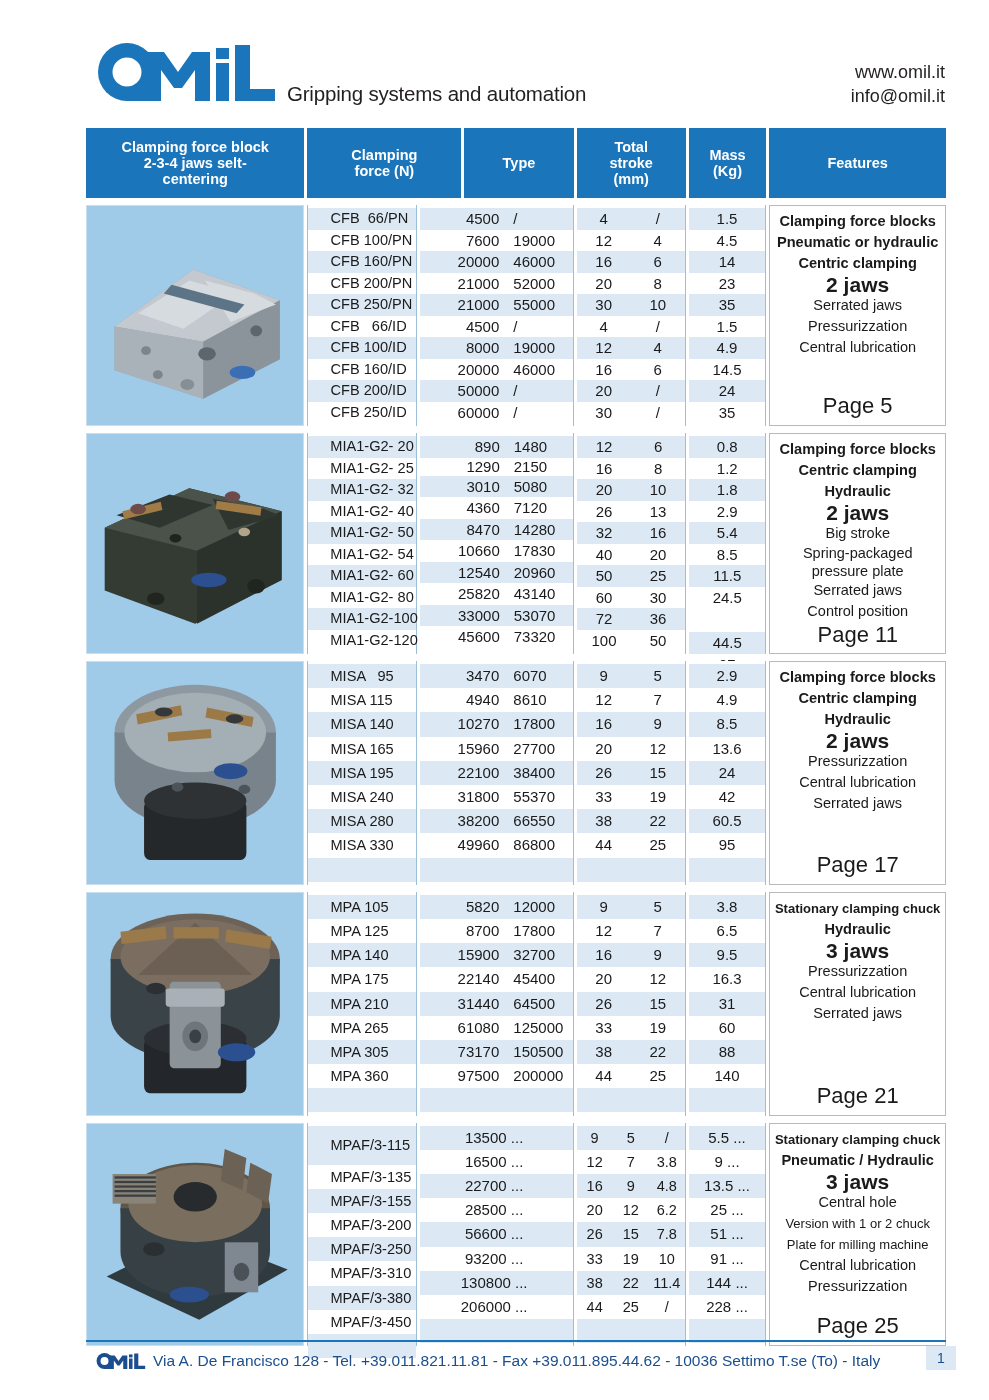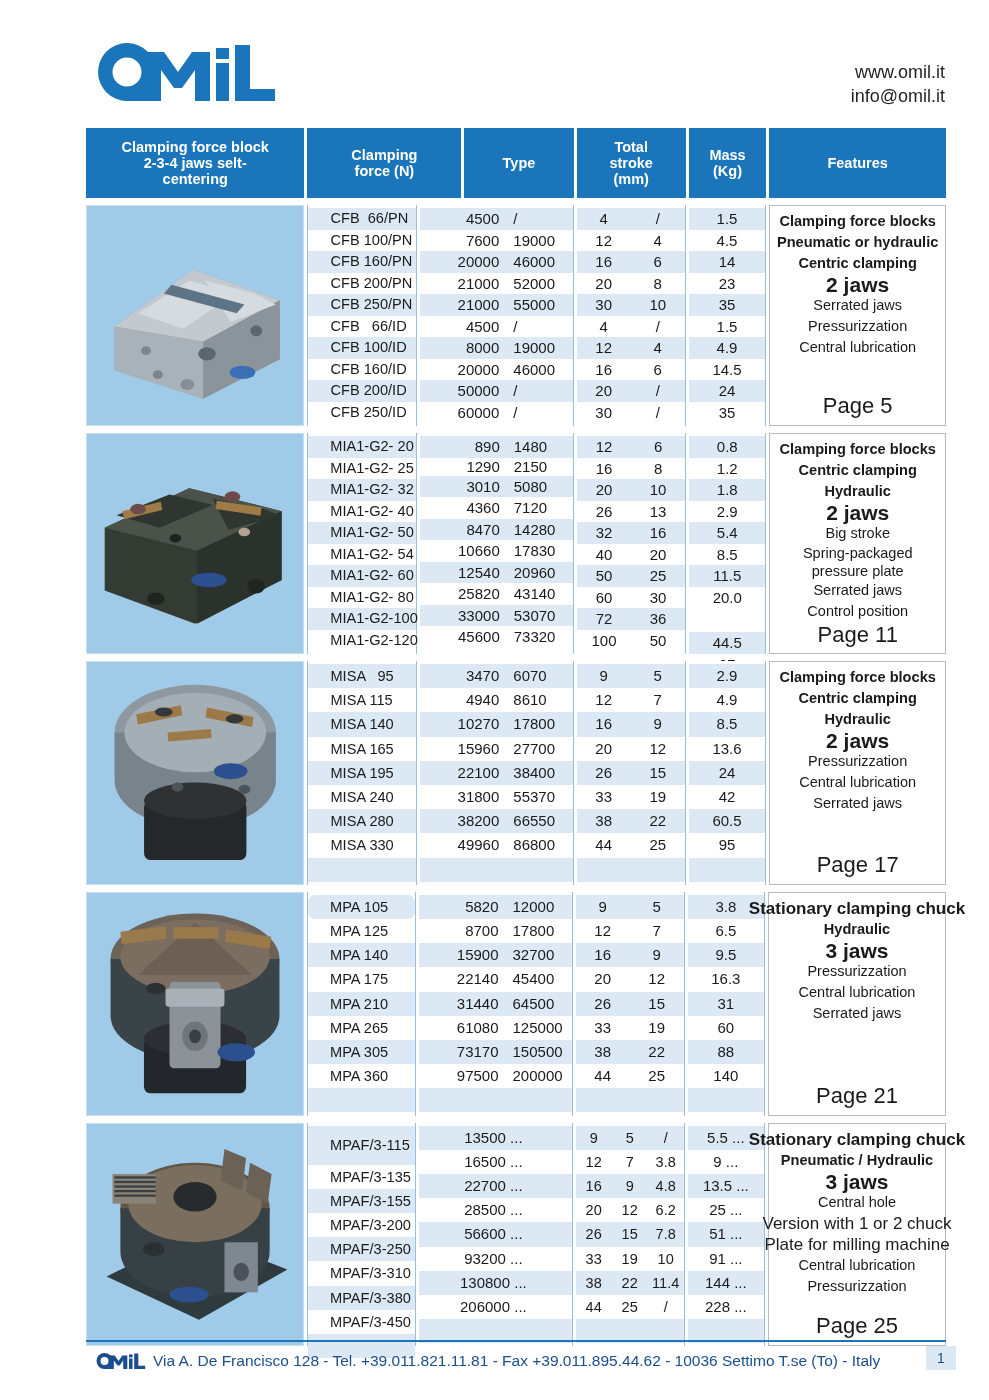--- a/index.html
+++ b/index.html
@@ -112,21 +112,21 @@
   .r-stroke.three span{flex:1;text-align:center;font-size:14.5px;}
 
   .r-mass{width:100%;text-align:center;justify-content:center;}
 
   
   .feat-line{
     font-size:14.5px;line-height:21px;text-align:center;white-space:nowrap;
   }
   .feat-line.b{font-weight:bold;font-size:14.6px;}
   .feat-line.b2{font-weight:bold;font-size:21px;}
-  .feat-line.sm{font-size:17px;text-align:center;}
+  .feat-line.sm{font-size:13px;text-align:center;}
   .feat-line.tight{line-height:18px;}
   .feat-page{
     margin-top:auto;margin-bottom:6px;
     font-size:22px;text-align:center;white-space:nowrap;
   }
 
   
   .footer{
     position:absolute;left:0;top:1340px;width:989px;
   }
@@ -165,20 +165,21 @@
 
         <rect x="120" y="22" width="13" height="38" fill="#1b75bb"></rect>
         <rect x="120" y="7" width="13" height="11" fill="#1b75bb"></rect>
 
         <path d="M139 4 L154 4 L154 48 L179 48 L179 60 L139 60 Z" fill="#1b75bb"></path>
 
         <rect x="31" y="48" width="22" height="12" fill="#1b75bb"></rect>
       </svg>
     </div>
 
+    <div class="tagline">Gripping systems and automation</div>
 
     <div class="contact">
       <div>www.omil.it</div>
       <div>info@omil.it</div>
     </div>
   </div>
 
   <div class="table">
 
     <div class="thead">
@@ -611,21 +612,21 @@
             <div class="row alt" style="height: 21.5px; line-height: 21.5px;">
               <div class="r-mass">5.4</div>
             </div>
             <div class="row" style="height: 21.5px; line-height: 21.5px;">
               <div class="r-mass">8.5</div>
             </div>
             <div class="row alt" style="height: 21.5px; line-height: 21.5px;">
               <div class="r-mass">11.5</div>
             </div>
             <div class="row" style="height: 21.5px; line-height: 21.5px;">
-              <div class="r-mass">20.0</div>
+              <div class="r-mass">24.5</div>
             </div>
             <div class="row alt" style="height: 21.5px; line-height: 21.5px; margin-top: 24px;">
               <div class="r-mass">44.5</div>
             </div>
             <div class="row" style="height: 21.5px; line-height: 21.5px;">
               <div class="r-mass">97</div>
             </div>
           </div>
           <div class="cell c-feat" style="height: 221px;">
             <div class="feat-line b">Clamping force blocks</div>
@@ -859,21 +860,21 @@
         <rect x="84" y="78" width="52" height="76" rx="4" fill="#8b9298"></rect>
         <rect x="80" y="84" width="60" height="16" rx="3" fill="#a9b0b6"></rect>
         <circle cx="110" cy="126" r="13" fill="#6e767c"></circle>
         <circle cx="110" cy="126" r="6" fill="#3a4046"></circle>
         <ellipse cx="152" cy="140" rx="19" ry="8" fill="#2b4f8f"></ellipse>
         <ellipse cx="70" cy="84" rx="10" ry="5" fill="#2c3034"></ellipse>
       </g>
     </svg></div>
           </div>
           <div class="cell c-type" style="height: 223.8px; padding-top: 3px;">
-            <div class="row alt" style="height: 24.2px; line-height: 24.2px; border-radius: 7px;">
+            <div class="row alt" style="height: 24.2px; line-height: 24.2px;">
               <span class="r-type">MPA 105</span>
             </div>
             <div class="row" style="height: 24.2px; line-height: 24.2px;">
               <span class="r-type">MPA 125</span>
             </div>
             <div class="row alt" style="height: 24.2px; line-height: 24.2px;">
               <span class="r-type">MPA 140</span>
             </div>
             <div class="row" style="height: 24.2px; line-height: 24.2px;">
               <span class="r-type">MPA 175</span>

